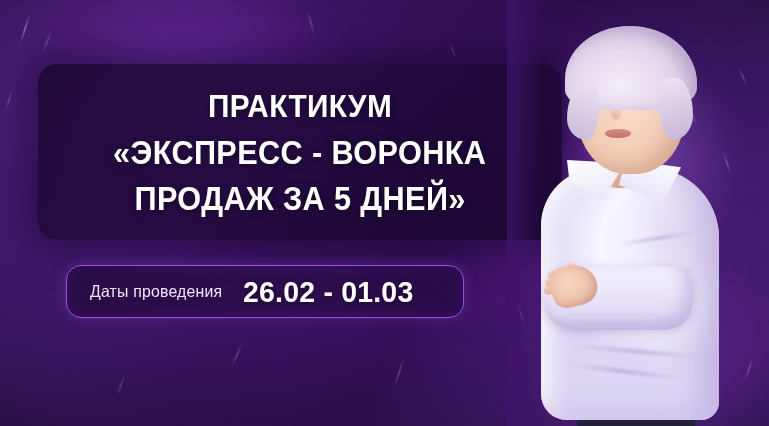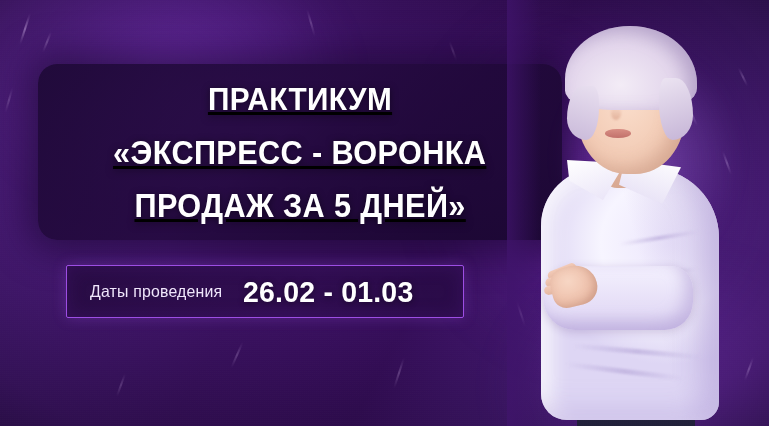--- a/index.html
+++ b/index.html
@@ -97,22 +97,21 @@
   .title-block {
     position: absolute;
     left: 38px;
     top: 72px;
     width: 524px;
     height: 160px;
     display: flex;
     flex-direction: column;
     align-items: center;
     justify-content: center;
-    gap: 10px;
-    text-decoration: underline;
+    gap: 3px;
   }
   .title-line {
     color: #ffffff;
     font-size: 33px;
     line-height: 43px;
     font-weight: 700;
     letter-spacing: .4px;
     white-space: nowrap;
     text-shadow: 0 1px 8px rgba(0,0,0,.5);
     transform: scaleX(.93);
@@ -124,21 +123,21 @@
 
   
   .date-badge {
     position: absolute;
     left: 66px;
     top: 265px;
     width: 398px;
     height: 53px;
     box-sizing: border-box;
     border: 1.6px solid #9d4ee4;
-    border-radius: 2px;
+    border-radius: 15px;
     background: linear-gradient(120deg, rgba(34,9,58,0.78) 0%, rgba(44,12,74,0.70) 60%, rgba(38,10,66,0.80) 100%);
     display: flex;
     align-items: center;
     box-shadow: 0 0 14px rgba(157,78,228,0.30), inset 0 0 18px rgba(90,30,150,0.25);
   }
   .date-label {
     color: #efe6fb;
     font-size: 16.5px;
     font-weight: 400;
     letter-spacing: .2px;

